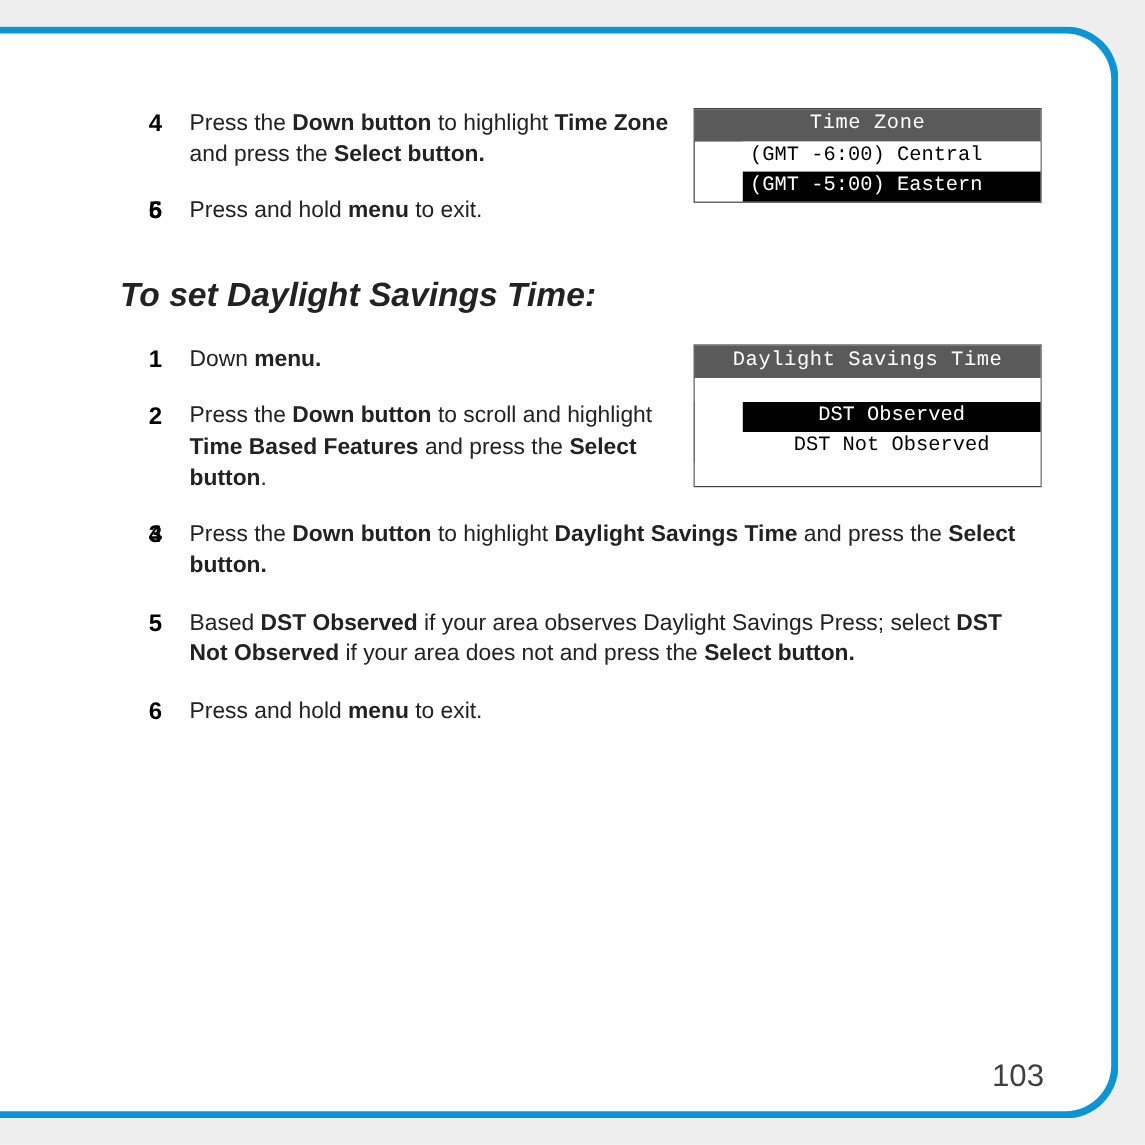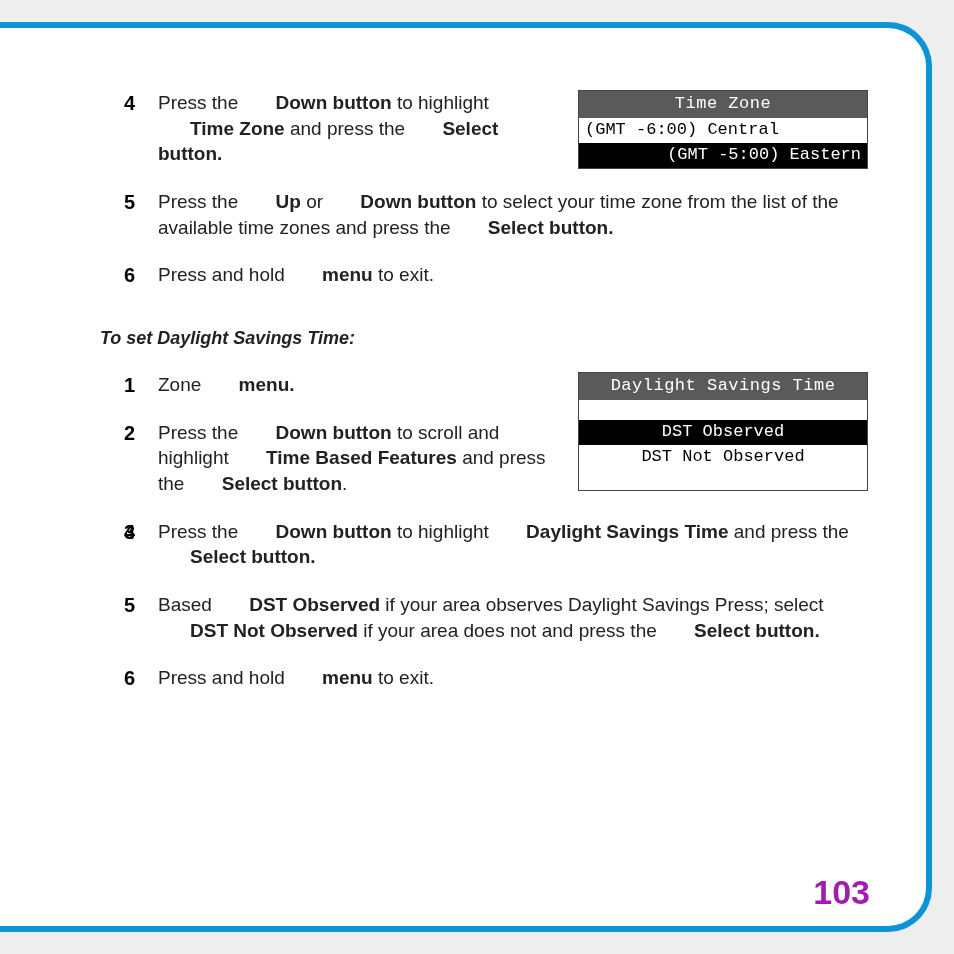--- a/index.html
+++ b/index.html
@@ -53,26 +53,26 @@
   }
   ol.steps > li .num {
     position: absolute;
     left: -34px;
     top: 0;
     font-weight: 900;
     font-size: 20px;
     color: #000;
     font-family: Arial Black, Arial, sans-serif;
   }
-  .bold { font-weight: 700; margin-left: 32px; }
+  .bold { font-weight: 700; }
   .section-heading {
     font-weight: 700;
     font-style: italic;
     margin: 16px 0 22px 0;
-    font-size: 18px;
+    font-size: 28px;
   }
   .screen {
     float: right;
     width: 290px;
     border: 1px solid #444;
     margin-left: 16px;
     margin-bottom: 10px;
     font-family: "Courier New", monospace;
     font-size: 17px;
   }
@@ -81,36 +81,36 @@
     color: #fff;
     text-align: center;
     padding: 2px 0;
     font-family: "Courier New", monospace;
     letter-spacing: 0.5px;
   }
   .screen-row {
     background: #fff;
     color: #000;
     padding: 1px 6px;
+    margin-left: 40px;
   }
   .screen-row.sel {
     background: #000;
     color: #fff;
-    text-align: right;
   }
   .screen2 .screen-row { text-align: center; }
   .screen2 .spacer { height: 20px; background:#fff; }
   .clear { clear: both; }
   .page-num {
     position: absolute;
     bottom: 14px;
     right: 56px;
-    color: #a21caf;
-    font-weight: 700;
-    font-size: 34px;
+    color: #404040;
+    font-weight: 400;
+    font-size: 26px;
   }
 </style>
 </head>
 <body>
 
 <div class="outer">
   <div class="blue-wrap">
     <div class="content">
 
       <div class="screen">
@@ -121,23 +121,20 @@
 
       <ol class="steps">
         <li>
           <span class="num">4</span>
           <span>
             <span>Press the </span><span class="bold">Down button</span><span> to highlight </span><span class="bold">Time Zone</span><span> and press the </span><span class="bold">Select button.</span>
           </span>
         </li>
         <li>
           <span class="num">5</span>
-          <span>
-            <span>Press the </span><span class="bold">Up</span><span> or </span><span class="bold">Down button</span><span> to select your time zone from the list of the available time zones and press the </span><span class="bold">Select button.</span>
-          </span>
         </li>
         <li>
           <span class="num">6</span>
           <span>
             <span>Press and hold </span><span class="bold">menu</span><span> to exit.</span>
           </span>
         </li>
       </ol>
 
       <div class="clear"></div>
@@ -149,21 +146,21 @@
         <div class="spacer"></div>
         <div class="screen-row sel">DST Observed</div>
         <div class="screen-row">DST Not Observed</div>
         <div class="spacer"></div>
       </div>
 
       <ol class="steps">
         <li>
           <span class="num">1</span>
           <span>
-            <span>Zone </span><span class="bold">menu.</span>
+            <span>Down </span><span class="bold">menu.</span>
           </span>
         </li>
         <li>
           <span class="num">2</span>
           <span>
             <span>Press the </span><span class="bold">Down button</span><span> to scroll and highlight </span><span class="bold">Time Based Features</span><span> and press the </span><span class="bold">Select button</span><span>.</span>
           </span>
         </li>
         <li>
           <span class="num">3</span>

